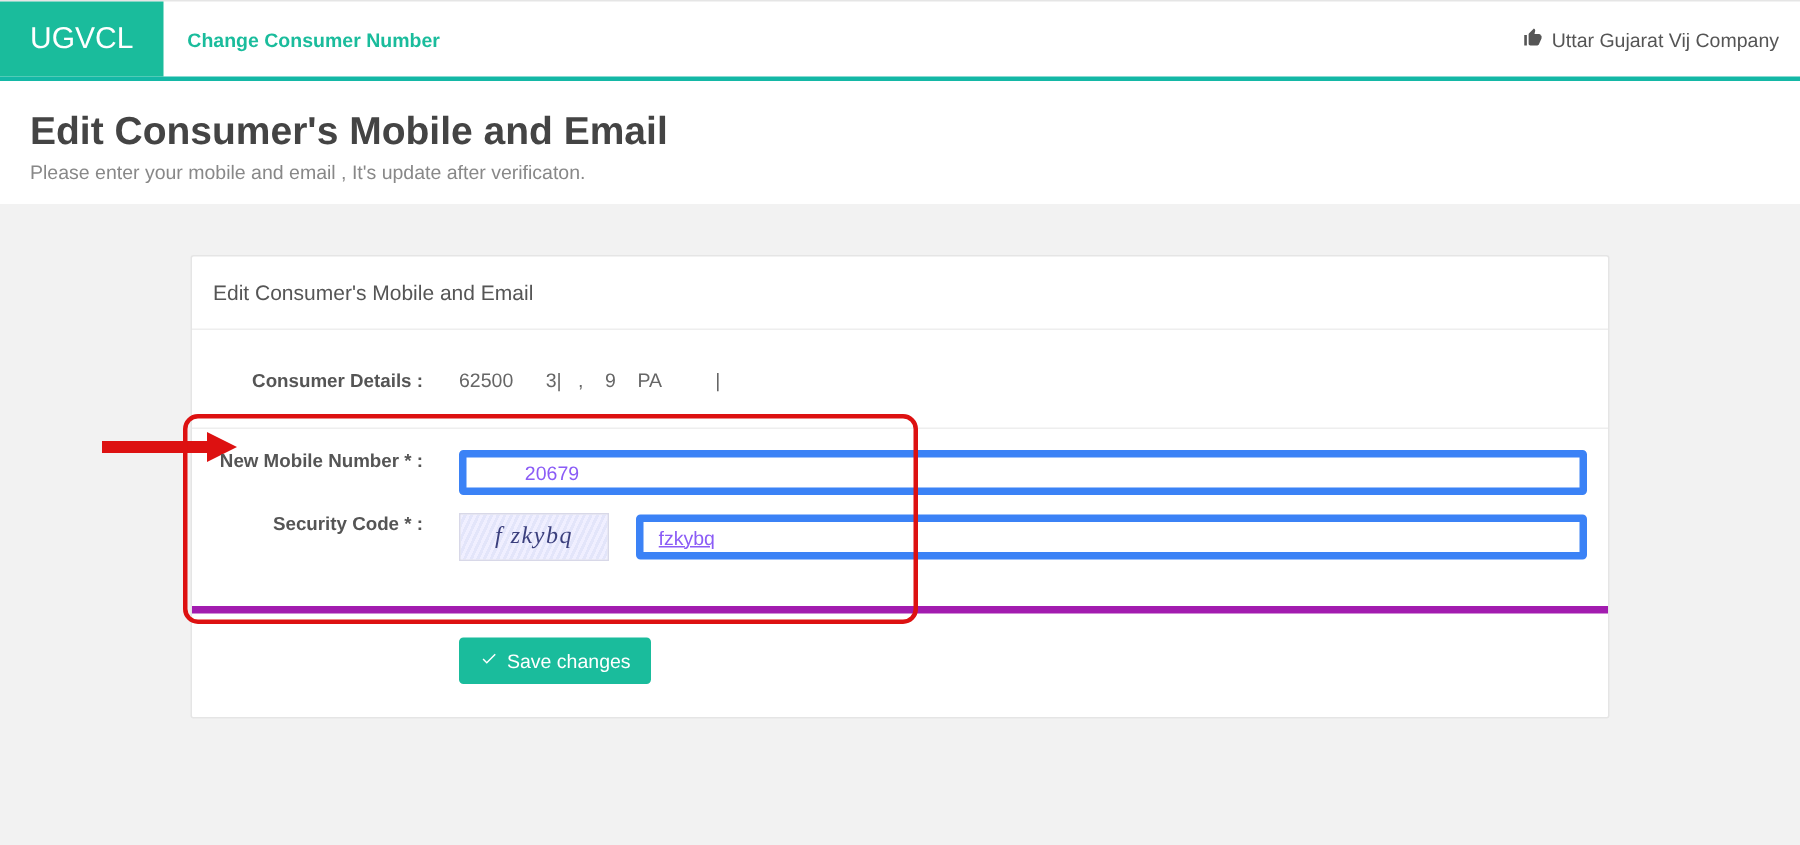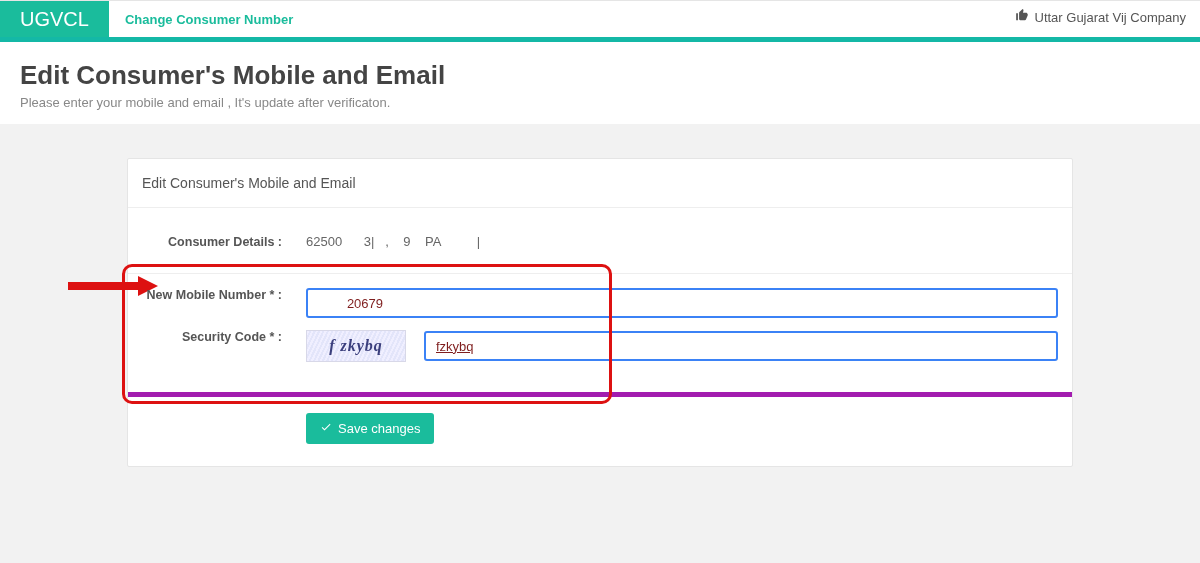--- a/index.html
+++ b/index.html
@@ -1,22 +1,22 @@
 <!DOCTYPE html>
 <html><head>
 <meta charset="utf-8">
 <style>
 * { box-sizing: border-box; margin: 0; padding: 0; }
 body { font-family: -apple-system, "Helvetica Neue", Arial, sans-serif; background: #fff; color: #333; font-size: 14px; }
 
-.topbar { display: flex; align-items: stretch; border-top: 1px solid #e5e5e5; border-bottom: 5px solid #14b8a6; height: 42px; }
+.topbar { display: flex; align-items: stretch; border-top: 1px solid #e5e5e5; border-bottom: 3px solid #14b8a6; height: 54px; }
 .logo { background: #1abc9c; color: #fff; font-weight: 400; font-size: 20px; padding: 0 20px; display: flex; align-items: center; }
 .breadcrumb-link { color: #1abc9c; font-weight: 600; padding: 0 16px; display: flex; align-items: center; font-size: 13px; }
 .topbar-spacer { flex: 1; }
-.org-link { display: flex; align-items: flex-end; gap: 6px; padding: 12px 14px; color: #555; font-size: 13px; }
+.org-link { display: flex; align-items: center; gap: 6px; padding: 0 14px; color: #555; font-size: 13px; }
 .thumbs-icon svg { width: 14px; height: 14px; fill: #555; }
 
 .page-header { padding: 18px 20px 14px 20px; }
 .page-title { font-size: 26px; font-weight: 700; color: #444; margin-bottom: 4px; }
 .page-sub { color: #888; font-size: 13px; }
 
 .content-area { background: #f2f2f2; padding: 34px 0 60px 0; min-height: 440px; position: relative; }
 .arrow { position: absolute; left: 68px; top: 152px; }
 .arrow svg { width: 90px; height: 20px; }
 .panel { width: 946px; margin: 0 auto; background: #fff; border: 1px solid #e5e5e5; border-radius: 2px; }
@@ -25,23 +25,23 @@
 
 .row { display: flex; align-items: center; margin-bottom: 16px; padding: 8px 0; }
 .row-label { width: 150px; text-align: right; font-weight: 700; color: #555; font-size: 12.5px; padding-right: 10px; }
 .row-value { flex: 1; padding-left: 14px; color: #666; font-size: 13px; }
 
 hr.sep { border: none; border-top: 1px solid #eee; margin: 10px -14px 14px -14px; }
 
 .form-row { display: flex; margin-bottom: 12px; }
 .form-label { width: 150px; text-align: right; font-weight: 700; color: #555; font-size: 12.5px; padding-right: 10px; }
 .form-control-wrap { flex: 1; padding-left: 14px; display: flex; align-items: center; gap: 18px; }
-input.fc { width: 100%; height: 30px; border: 2px solid #3b82f6; border-radius: 3px; padding: 4px 10px; font-size: 13px; color: #7f1d1d; }
+input.fc { width: 100%; height: 30px; border: 5px solid #3b82f6; border-radius: 3px; padding: 4px 10px; font-size: 13px; color: #8b5cf6; }
 input.fc.email { background: #e8f0fe; border-color: #d6e2fb; }
-.captcha-box { width: 100px; height: 32px; border: 1px solid #d8d8e8; display: flex; align-items: center; justify-content: center; font-family: "Times New Roman", serif; font-style: italic; font-weight: 700; color: #3b3f7d; letter-spacing: 1px; background: repeating-linear-gradient(115deg,#f0efff 0 2px,#e3e5fa 2px 4px); font-size: 16px; }
+.captcha-box { width: 100px; height: 32px; border: 1px solid #d8d8e8; display: flex; align-items: center; justify-content: center; font-family: "Times New Roman", serif; font-style: italic; font-weight: 400; color: #3b3f7d; letter-spacing: 1px; background: repeating-linear-gradient(115deg,#f0efff 0 2px,#e3e5fa 2px 4px); font-size: 16px; }
 input.fc.code { flex: 1; text-decoration: underline; }
 
 .highlight-box { position: absolute; border: 3px solid #d11; border-radius: 10px; pointer-events: none; }
 
 .panel-foot { border-top: 5px solid #a21caf; padding: 16px 14px 22px 14px; }
 .btn-save { background: #1abc9c; color: #fff; border: none; border-radius: 3px; padding: 8px 14px; font-size: 13px; display: inline-flex; align-items: center; gap: 6px; cursor: pointer; margin-left: 164px; }
 .check-icon svg { width: 12px; height: 12px; fill: #fff; }
 </style>
 </head>
 <body>

